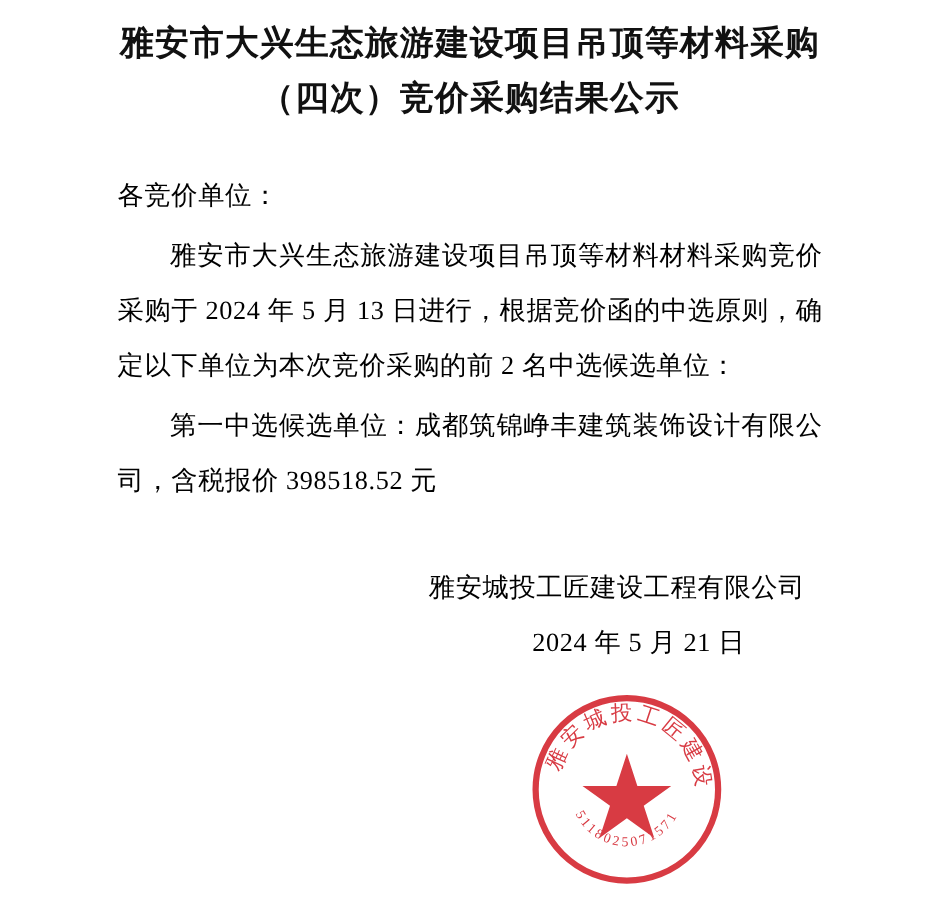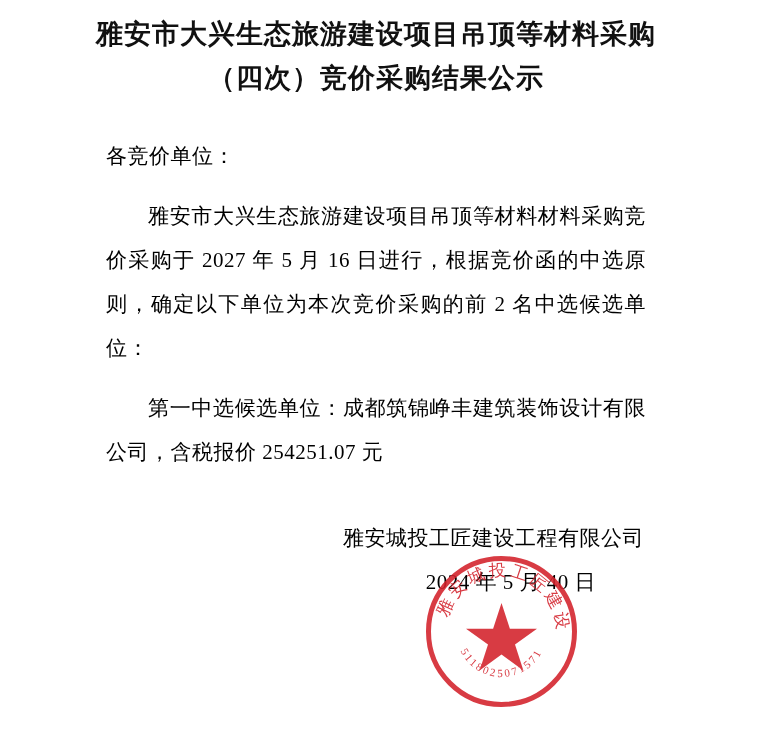--- a/index.html
+++ b/index.html
@@ -35,21 +35,21 @@
   }
   .body-text {
     margin-top: 34px;
     font-size: 21px;
     line-height: 44px;
     letter-spacing: 0.5px;
     text-align: justify;
     text-justify: inter-ideograph;
   }
   .para {
-    margin: 16px;
+    margin: 4px;
   }
   .indent {
     text-indent: 2em;
   }
   .signature {
     margin-top: 42px;
     font-size: 21px;
     line-height: 44px;
     text-align: right;
     padding-right: 18px;
@@ -82,27 +82,27 @@
 </style>
 </head>
 <body>
 
 <div class="page">
 
   <h1 class="doc-title">雅安市大兴生态旅游建设项目吊顶等材料采购（四次）竞价采购结果公示</h1>
 
   <div class="body-text">
     <p class="para">各竞价单位：</p>
-    <p class="para indent">雅安市大兴生态旅游建设项目吊顶等材料材料采购竞价采购于 2027 年 5 月 16 日进行，根据竞价函的中选原则，确定以下单位为本次竞价采购的前 2 名中选候选单位：</p>
-    <p class="para indent">第一中选候选单位：成都筑锦峥丰建筑装饰设计有限公司，含税报价 254251.07 元</p>
+    <p class="para indent">雅安市大兴生态旅游建设项目吊顶等材料材料采购竞价采购于 2024 年 5 月 13 日进行，根据竞价函的中选原则，确定以下单位为本次竞价采购的前 2 名中选候选单位：</p>
+    <p class="para indent">第一中选候选单位：成都筑锦峥丰建筑装饰设计有限公司，含税报价 398518.52 元</p>
   </div>
 
   <div class="signature">
     <span class="sig-line">雅安城投工匠建设工程有限公司</span>
-    <span class="sig-date">2024 年 5 月 40 日</span>
+    <span class="sig-date">2024 年 5 月 21 日</span>
   </div>
 
   <div class="seal">
     <svg width="157" height="157" viewBox="0 0 157 157" xmlns="http://www.w3.org/2000/svg">
       <defs>
         <path id="sealArcTop" d="M 23,78.5 A 55.5,55.5 0 0 1 134,78.5"></path>
         <path id="sealArcBottom" d="M 33,78.5 A 45.5,45.5 0 0 0 124,78.5"></path>
       </defs>
       <circle cx="78.5" cy="78.5" r="73" fill="none" stroke="#d3202a" stroke-width="5"></circle>
       <g fill="#d3202a">

